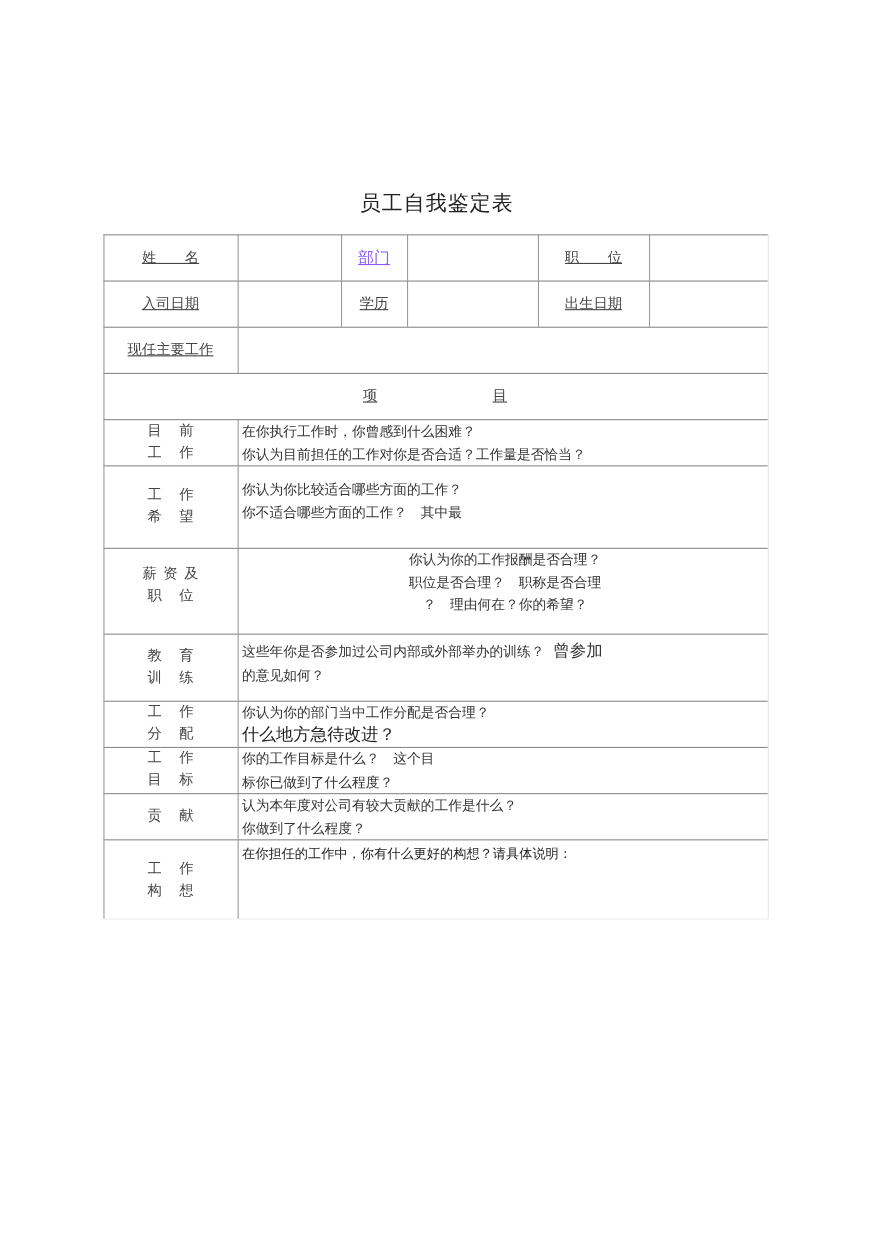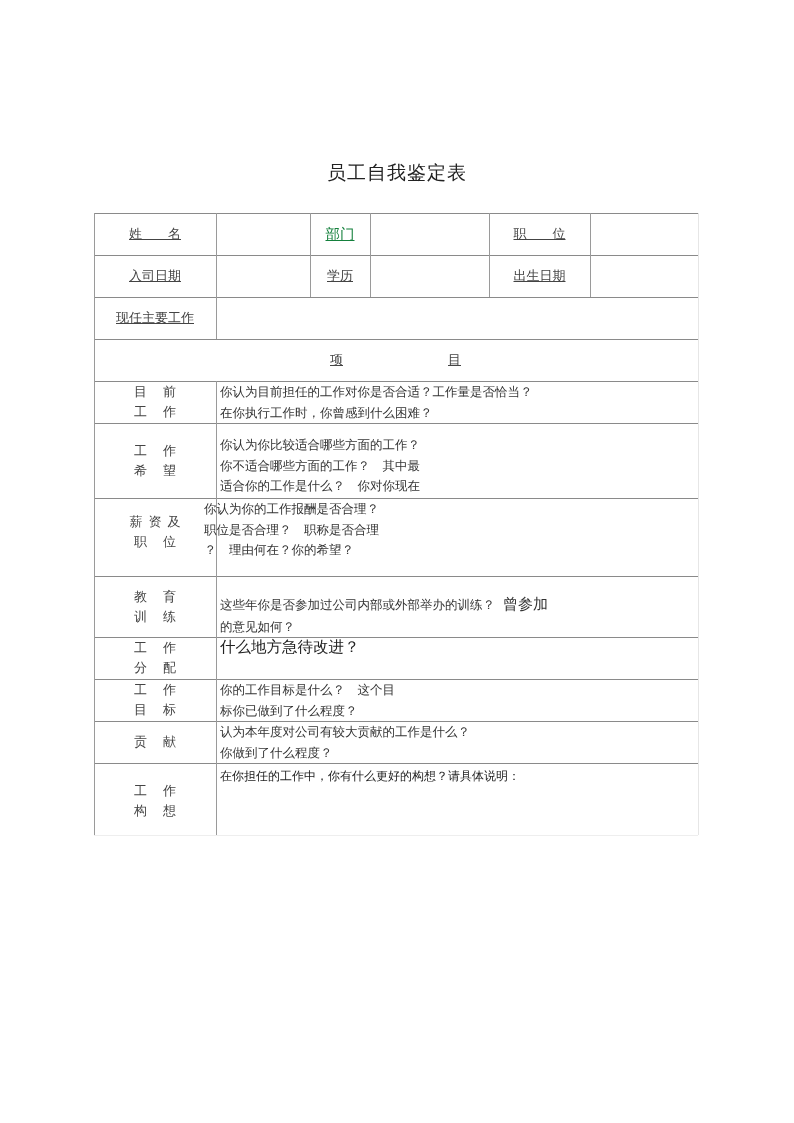--- a/index.html
+++ b/index.html
@@ -1,27 +1,27 @@
 <!DOCTYPE html>
 <html><head>
 <meta charset="utf-8">
 <style>
   html, body { margin: 0; padding: 0; background: #ffffff; }
   body { width: 794px; height: 1123px; position: relative; overflow: hidden;
          font-family: "DejaVu Serif", "Liberation Serif", serif; color: #333; }
-  .title { position: absolute; top: 160px; left: 0; width: 794px; text-align: center;
+  .title { position: absolute; top: 172px; left: 0; width: 794px; text-align: center;
            font-size: 19px; color: #222; letter-spacing: 1px; }
   .tbl { position: absolute; left: 94px; top: 213px; width: 604px; }
   .cell { position: absolute; box-sizing: border-box; overflow: hidden; }
   .hline { position: absolute; height: 0; border-top: 1.5px solid #8a8a8a; }
   .vline { position: absolute; width: 0; border-left: 1.5px solid #9a9a9a; }
   .vline.faint { border-left: 1px solid #e6e6e6; }
   .lbl { display: flex; align-items: center; justify-content: center; text-align: center;
          font-size: 13px; color: #444; text-decoration: underline; }
-  .lbl.big { font-size: 14.5px; color: #15803d; }
+  .lbl.big { font-size: 14.5px; color: #8b5cf6; }
   .lbl2 { display: flex; flex-direction: column; align-items: center; justify-content: center;
           font-size: 13px; color: #444; line-height: 20px; }
   .lbl2 span { display: block; letter-spacing: 16px; padding-left: 16px; }
   .q { padding-left: 4px; font-size: 12.5px; color: #333; line-height: 20.5px; }
   .q div { white-space: nowrap; }
   .q .lg { font-size: 15px; }
   .q .xl { font-size: 15.5px; color: #222; }
 </style>
 </head>
 <body>
@@ -73,58 +73,58 @@
   <div class="cell" style="left:0;top:126px;width:604px;height:42px;">
     <span class="lbl" style="position:absolute;left:236px;top:0;height:42px;">项</span>
     <span class="lbl" style="position:absolute;left:354px;top:0;height:42px;">目</span>
   </div>
 
   <div class="cell lbl2" style="left:0;top:168px;width:122px;height:42px;">
     <span>目前</span>
     <span>工作</span>
   </div>
   <div class="cell q" style="left:122px;top:168px;width:482px;height:42px;padding-top:1px;">
+    <div>在你执行工作时，你曾感到什么困难？</div>
     <div>你认为目前担任的工作对你是否合适？工作量是否恰当？</div>
-    <div>在你执行工作时，你曾感到什么困难？</div>
   </div>
 
   <div class="cell lbl2" style="left:0;top:210px;width:122px;height:75px;">
     <span>工作</span>
     <span>希望</span>
   </div>
   <div class="cell q" style="left:122px;top:210px;width:482px;height:75px;padding-top:12px;">
     <div>你认为你比较适合哪些方面的工作？</div>
     <div>你不适合哪些方面的工作？　其中最</div>
-    <div>适合你的工作是什么？　你对你现在</div>
   </div>
 
   <div class="cell lbl2" style="left:0;top:285px;width:122px;height:78px;padding-bottom:10px;">
     <span style="letter-spacing:6px;padding-left:6px;">薪资及</span>
     <span>职位</span>
   </div>
-  <div class="cell q" style="left:106px;top:285px;width:482px;height:78px;padding-top:1px;">
+  <div class="cell q" style="left:122px;top:285px;width:482px;height:78px;padding-top:1px;text-align:center;">
     <div>你认为你的工作报酬是否合理？</div>
     <div>职位是否合理？　职称是否合理</div>
     <div>？　理由何在？你的希望？</div>
   </div>
 
   <div class="cell lbl2" style="left:0;top:363px;width:122px;height:61px;">
     <span>教育</span>
     <span>训练</span>
   </div>
-  <div class="cell q" style="left:122px;top:363px;width:482px;height:61px;padding-top:17px;line-height:22px;">
+  <div class="cell q" style="left:122px;top:363px;width:482px;height:61px;padding-top:4px;line-height:22px;">
     <div><span>这些年你是否参加过公司内部或外部举办的训练？</span>&nbsp;&nbsp;<span class="lg">曾参加</span></div>
     <div>的意见如何？</div>
   </div>
 
   <div class="cell lbl2" style="left:0;top:424px;width:122px;height:42px;">
     <span>工作</span>
     <span>分配</span>
   </div>
   <div class="cell q" style="left:122px;top:424px;width:482px;height:42px;padding-top:0;line-height:21px;">
+    <div>你认为你的部门当中工作分配是否合理？</div>
     <div class="xl">什么地方急待改进？</div>
   </div>
 
   <div class="cell lbl2" style="left:0;top:466px;width:122px;height:42px;">
     <span>工作</span>
     <span>目标</span>
   </div>
   <div class="cell q" style="left:122px;top:466px;width:482px;height:42px;padding-top:1px;">
     <div>你的工作目标是什么？　这个目</div>
     <div>标你已做到了什么程度？</div>

